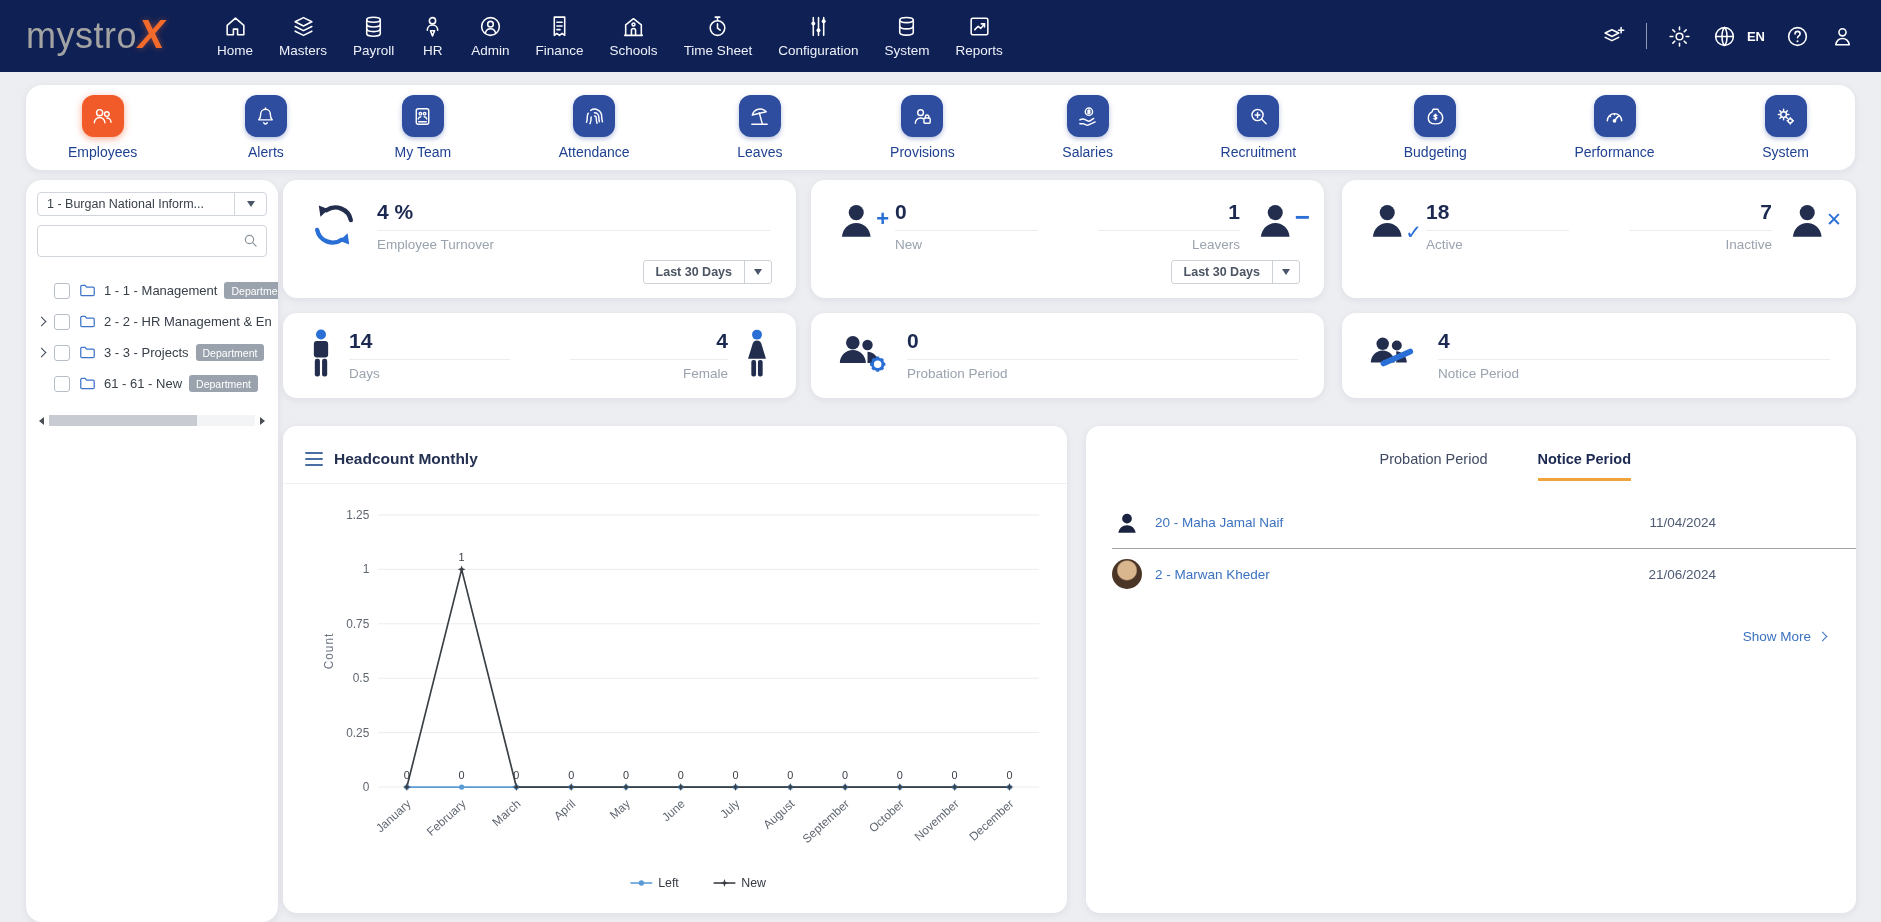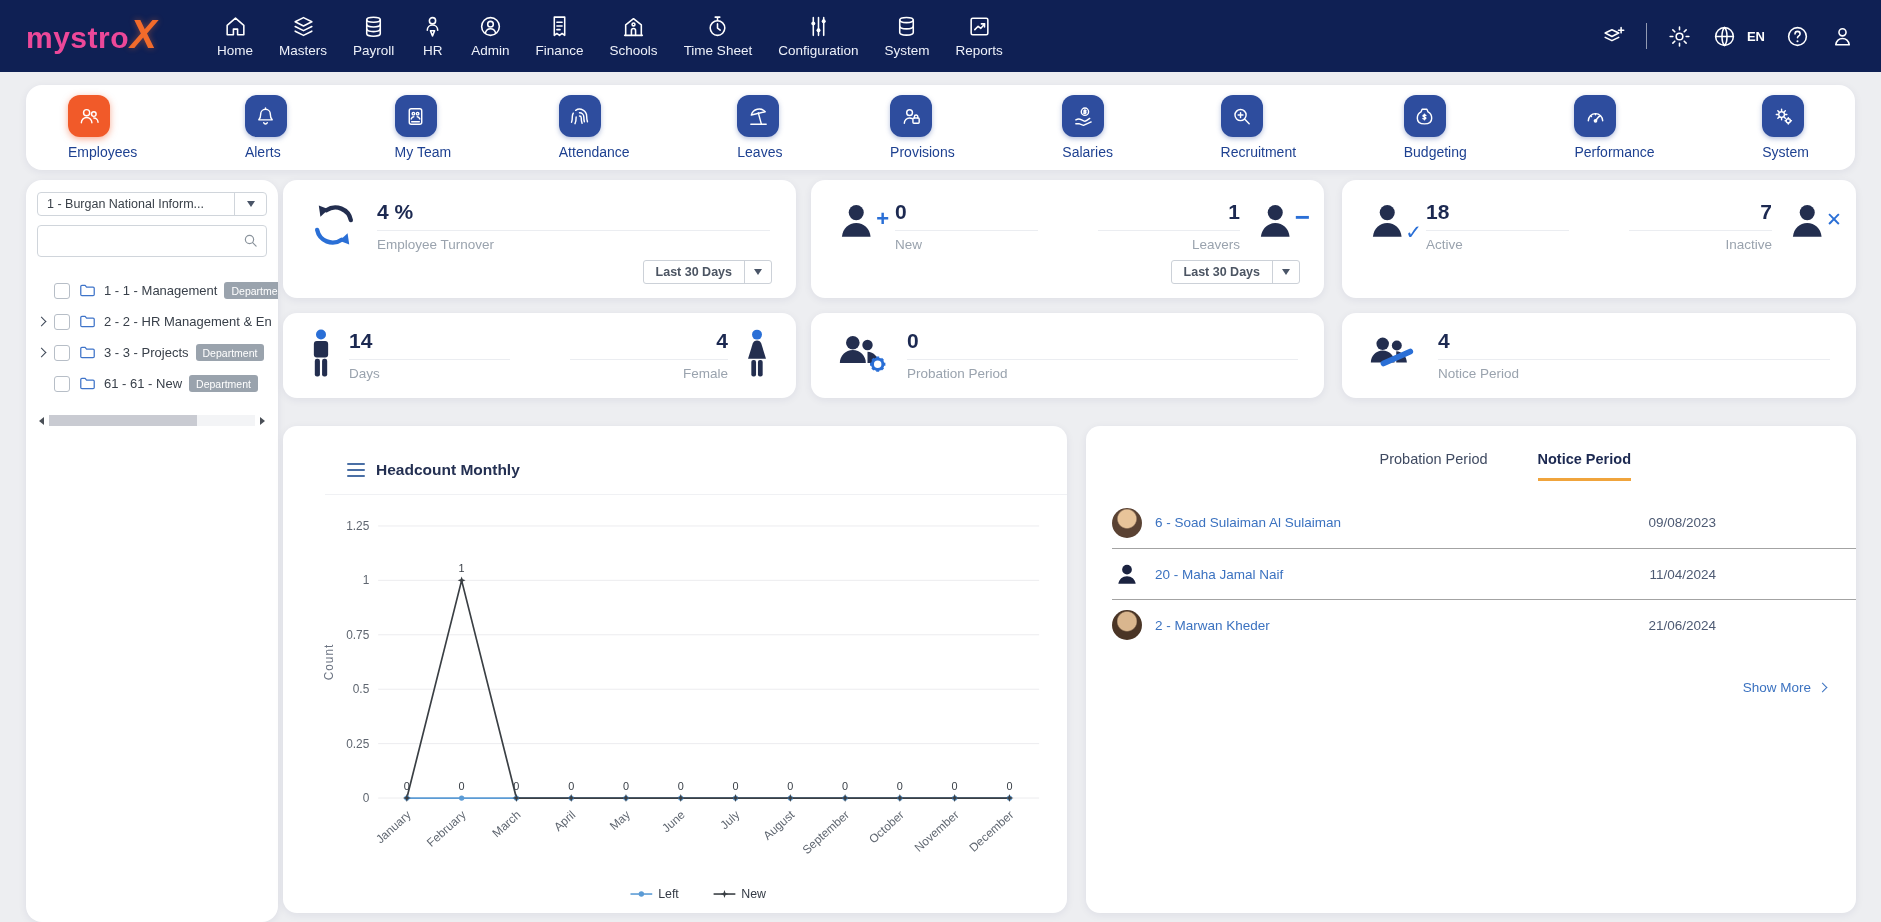--- a/index.html
+++ b/index.html
@@ -7,40 +7,40 @@
   body { font-family:"Liberation Sans","DejaVu Sans",sans-serif; background:#edeef1; position:relative; overflow:hidden; }
 
   
   .navbar { position:absolute; left:0; top:0; width:1881px; height:72px;
     background:
       linear-gradient(115deg, rgba(90,130,255,0) 30%, rgba(96,140,255,.14) 30.4%, rgba(90,130,255,0) 31%),
       linear-gradient(62deg, rgba(90,130,255,0) 55%, rgba(96,140,255,.12) 55.5%, rgba(90,130,255,0) 56.4%),
       linear-gradient(100deg,#0a1742 0%, #14266２ 0%, #13255e 48%, #0b1c4e 100%);
     background-color:#0f2054; display:flex; align-items:center; }
   .logo { display:flex; align-items:baseline; margin-left:26px; width:160px; cursor:pointer; }
-  .logo .lm { color:#ec4899; font-size:30px; font-weight:bold; letter-spacing:.5px; }
+  .logo .lm { color:#a3a3a3; font-size:36px; font-weight:normal; letter-spacing:.5px; }
   .logo .lx { color:#f26b2b; font-size:40px; font-weight:bold; font-style:italic; margin-left:1px; line-height:.8;
     text-shadow:0 0 6px rgba(242,107,43,.45); }
   .nav-items { display:flex; align-items:center; gap:8px; margin-left:22px; height:100%; }
   .nav-item { display:flex; flex-direction:column; align-items:center; justify-content:center; gap:4px;
     padding:0 9px; height:100%; cursor:pointer; }
   .nav-item .nlabel { color:#eef1fa; font-size:13.5px; }
   svg.lic { width:25px; height:25px; }
   svg.lic * { stroke:#fff; stroke-width:1.5; fill:none; stroke-linecap:round; stroke-linejoin:round; }
   svg.lic .f { fill:#fff; stroke:none; }
   .nav-right { margin-left:auto; margin-right:26px; display:flex; align-items:center; gap:20px; }
   .nav-right .vdiv { width:1px; height:26px; background:rgba(255,255,255,.55); }
   .nav-right .en { color:#fff; font-size:13px; font-weight:bold; margin-left:-10px; }
   .nav-right svg.lic { cursor:pointer; }
 
   
   .modules-bar { position:absolute; left:26px; top:85px; width:1829px; height:85px; background:#fff;
     border-radius:16px; box-shadow:0 2px 8px rgba(25,35,80,.07); display:flex; align-items:center;
     justify-content:space-between; padding:0 46px 0 42px; }
-  .module { display:flex; flex-direction:column; align-items:flex-start; gap:7px; cursor:pointer; }
+  .module { display:flex; flex-direction:column; align-items:center; gap:7px; cursor:pointer; }
   .module .tile { width:42px; height:42px; border-radius:12px; background:#2e4d9e; display:grid; place-items:center;
     box-shadow:0 2px 5px rgba(46,77,158,.35); }
   .module .tile.active { background:#f15a29; box-shadow:0 2px 7px rgba(241,90,41,.5); }
   .module .mlabel { color:#1e4191; font-size:14px; }
   svg.tic { width:23px; height:23px; }
   svg.tic * { stroke:#fff; stroke-width:1.5; fill:none; stroke-linecap:round; stroke-linejoin:round; }
 
   
   .sidebar { position:absolute; left:26px; top:180px; width:252px; height:742px; background:#fff; border-radius:16px;
     box-shadow:0 2px 8px rgba(25,35,80,.07); padding:12px 11px; overflow:hidden; }
@@ -95,21 +95,21 @@
   .sicon { position:relative; flex-shrink:0; }
   svg.pfill * , .pfill { fill:#232e4f; stroke:none; }
   .pbadge { position:absolute; font-weight:bold; color:#2a6fd6; }
   .period-dd { position:absolute; right:24px; bottom:14px; display:flex; border:1px solid #ccd1d8; border-radius:3px;
     font-size:12.5px; color:#4c5563; cursor:pointer; background:#fff; }
   .period-dd .dd-text { padding:4px 12px;font-weight:bold; }
   .period-dd .dd-arrow { padding:4px 9px; border-left:1px solid #ccd1d8; display:grid; place-items:center; }
 
   
   #card-chart { left:283px; top:426px; width:784px; height:487px; }
-  .chart-head { display:flex; align-items:center; gap:11px; padding:35px 22px 15px 22px; border-bottom:1px solid #f0f1f4;margin-left:42px; }
+  .chart-head { display:flex; align-items:center; gap:11px; padding:24px 22px 15px 22px; border-bottom:1px solid #f0f1f4; }
   .hamburger { display:flex; flex-direction:column; gap:3.5px; cursor:pointer; }
   .hamburger div { width:18px; height:2.2px; background:#4a6fa5; border-radius:2px; }
   .chart-title { font-size:15.5px; font-weight:bold; color:#243052; }
   #headcount-chart { margin:4px 0 0 16px; }
   #headcount-chart text { fill:#5f6670; font-size:12px; font-family:inherit; }
   #headcount-chart .plabel { fill:#3a4048; font-size:11px; }
   #headcount-chart .legend-t { fill:#343b46; font-size:12.5px; }
   #headcount-chart .ylab { fill:#6a7280; font-size:12px; letter-spacing:1px; }
 
   
@@ -715,25 +715,20 @@
     </svg>
 </div>
 
 <div class="card" id="card-list">
   <div class="tabs">
     <span class="tab">Probation Period</span>
     <span class="tab active">Notice Period</span>
   </div>
   <div class="rows">
     <div class="p-row">
-      <span class="av av1"></span>
-      <span class="p-name">6 - Soad Sulaiman Al Sulaiman</span>
-      <span class="p-date">09/08/2023</span>
-    </div>
-    <div class="p-row">
       <span class="av av2">
         <svg width="26" height="26" viewBox="0 0 24 24">
             <g fill="#1b2340">
               <circle cx="12" cy="8" r="4.5"></circle>
               <path d="M4 21c.6-4.2 3.8-7 8-7s7.4 2.8 8 7z"></path>
             </g>
           </svg>
       </span>
       <span class="p-name">20 - Maha Jamal Naif</span>
       <span class="p-date">11/04/2024</span>

